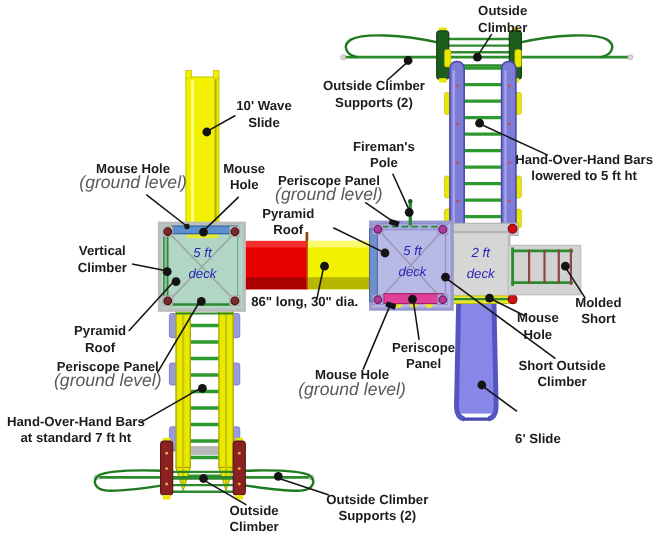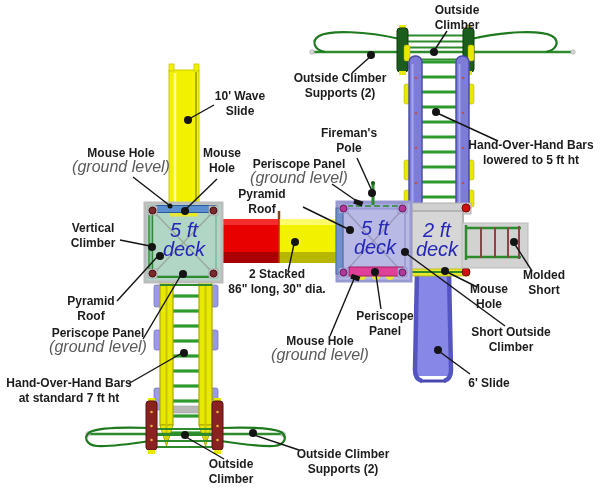--- a/index.html
+++ b/index.html
@@ -4,21 +4,21 @@
 <style>
   html,body{margin:0;padding:0;background:#fff;}
   #stage{position:relative;width:600px;height:491px;background:#fff;overflow:hidden;
          font-family:"Liberation Sans",sans-serif;}
   #structure{position:absolute;left:0;top:0;}
   .lbl{position:absolute;transform:translateX(-50%);text-align:center;
        font-weight:bold;font-size:12px;line-height:15px;color:#1c1c1c;white-space:nowrap;}
   .lbl span{display:block;}
   .lbl .sub{font-weight:normal;font-style:italic;font-size:16px;line-height:12px;color:#5a5a5a;}
   .deck-lbl{position:absolute;transform:translateX(-50%);text-align:center;
-            font-style:italic;font-size:20px;line-height:19px;color:#2626b8;white-space:nowrap;}
+            font-style:italic;font-size:12px;line-height:19px;color:#2626b8;white-space:nowrap;}
   .deck-lbl span{display:block;}
 </style>
 </head>
 <body>
 
 <div id="stage">
 
 <svg id="structure" width="600" height="491" viewBox="0 0 600 491">
 
   <g>
@@ -340,40 +340,39 @@
 </div>
 <div class="lbl" style="left:231px;top:457px">
   <span>Outside</span>
   <span>Climber</span>
 </div>
 <div class="lbl" style="left:343px;top:447px">
   <span>Outside Climber</span>
   <span>Supports (2)</span>
 </div>
 <div class="lbl" style="left:277px;top:267px">
-  <span>2 Stacked</span>
   <span>86" long, 30" dia.</span>
 </div>
 <div class="lbl" style="left:385px;top:309px">
   <span>Periscope</span>
   <span>Panel</span>
 </div>
 <div class="lbl" style="left:320px;top:334px">
   <span>Mouse Hole</span>
   <span class="sub">(ground level)</span>
 </div>
 <div class="lbl" style="left:489px;top:282px">
   <span>Mouse</span>
   <span>Hole</span>
 </div>
 <div class="lbl" style="left:511px;top:325px">
   <span>Short Outside</span>
   <span>Climber</span>
 </div>
-<div class="lbl" style="left:489px;top:376px">
+<div class="lbl" style="left:489px;top:392px">
   <span>6' Slide</span>
 </div>
 <div class="lbl" style="left:544px;top:268px">
   <span>Molded</span>
   <span>Short</span>
 </div>
 
 </div>
 
 </body></html>

